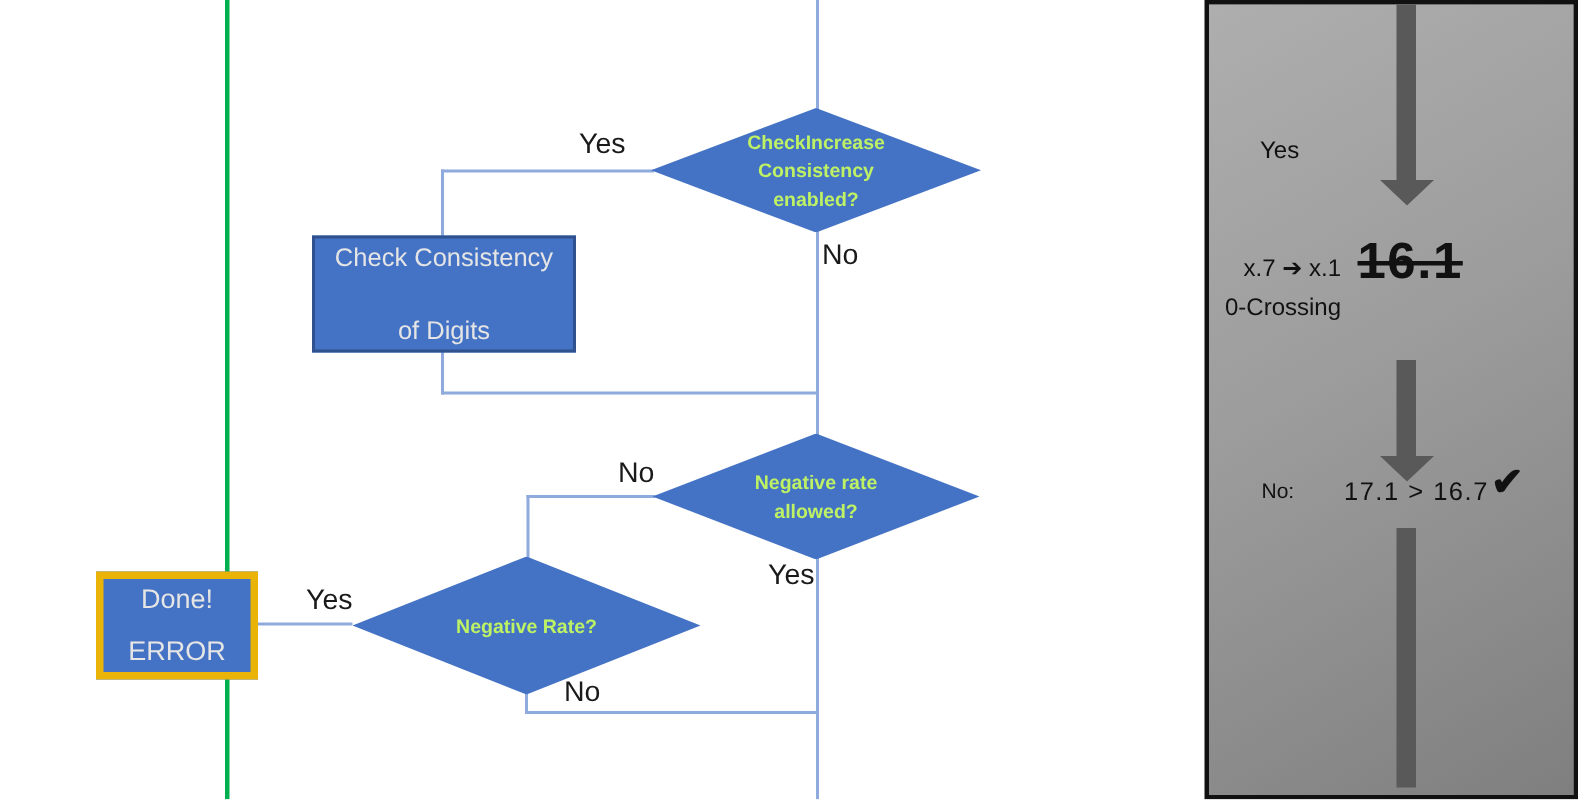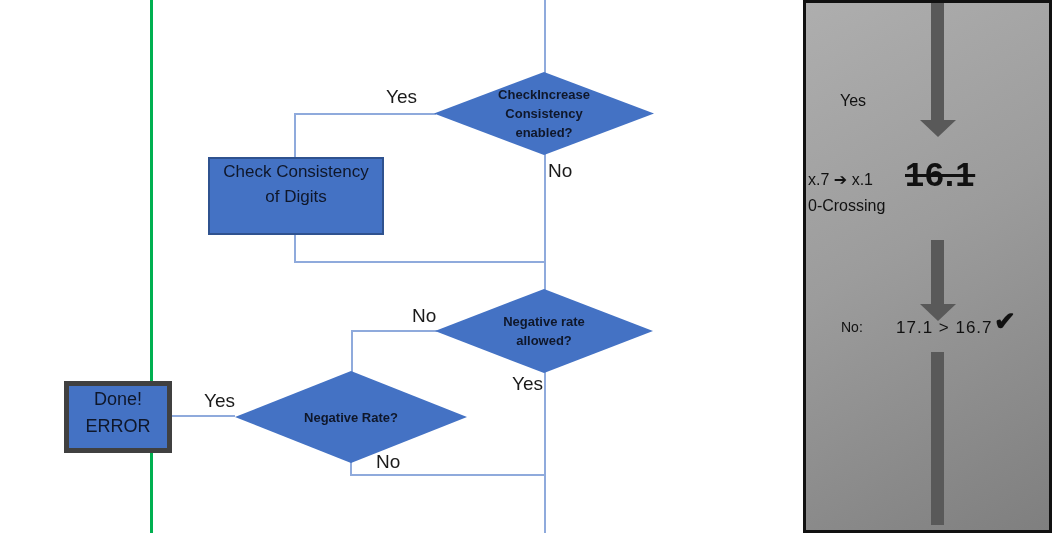--- a/index.html
+++ b/index.html
@@ -9,40 +9,40 @@
   }
   
   .green-line{position:absolute;left:150px;top:0;width:3px;height:533px;background:#00B050;}
   
   .cline{position:absolute;background:#8FAADC;}
   
   .diamond{
     position:absolute;background:#4472C4;
     clip-path:polygon(50% 0,100% 50%,50% 100%,0 50%);
     display:flex;flex-direction:column;align-items:center;justify-content:center;
-    color:#0f172a;font-size:13px;font-weight:600;line-height:19px;text-align:center;
+    color:#bef264;font-size:13px;font-weight:600;line-height:19px;text-align:center;
   }
   .pbox{
     position:absolute;background:#4472C4;border:2px solid #2F528F;box-sizing:border-box;
-    display:flex;flex-direction:column;align-items:center;justify-content:flex-start;
-    color:#0f172a;font-size:17px;line-height:25px;text-align:center;
+    display:flex;flex-direction:column;align-items:center;justify-content:space-between;
+    color:#e5e5e5;font-size:17px;line-height:25px;text-align:center;
   }
-  .pbox.terminal{border:5px solid #404040;font-size:18px;line-height:27px;}
+  .pbox.terminal{border:5px solid #eab308;font-size:18px;line-height:27px;}
   .edge-label{position:absolute;color:#1a1a1a;font-size:19px;line-height:20px;}
   
   .panel{
     position:absolute;left:803px;top:0;width:249px;height:533px;box-sizing:border-box;
     border:3px solid #111;
     background:linear-gradient(150deg,#aeaeae 0%,#9c9c9c 45%,#7f7f7f 100%);
     color:#111;
   }
   .shaft{position:absolute;background:#595959;}
   .ahead{position:absolute;width:0;height:0;border-left:18px solid transparent;border-right:18px solid transparent;border-top:17px solid #595959;}
   .panel-yes{position:absolute;left:34px;top:89px;font-size:16px;}
-  .note{position:absolute;left:2px;top:164px;width:86px;text-align:left;font-size:16px;line-height:26px;}
+  .note{position:absolute;left:2px;top:164px;width:86px;text-align:right;font-size:16px;line-height:26px;}
   .bignums{position:absolute;left:99px;top:155px;font-size:34px;font-weight:600;line-height:33px;letter-spacing:1px;}
   .strike{text-decoration:line-through;text-decoration-thickness:3px;}
   .result-label{position:absolute;left:35px;top:316px;font-size:14px;}
   .result-cmp{position:absolute;left:90px;top:315px;font-size:17px;letter-spacing:1px;}
   .result-check{position:absolute;left:188px;top:303px;font-size:26px;font-weight:700;}
 </style>
 </head>
 <body>
 
 <div class="stage">

